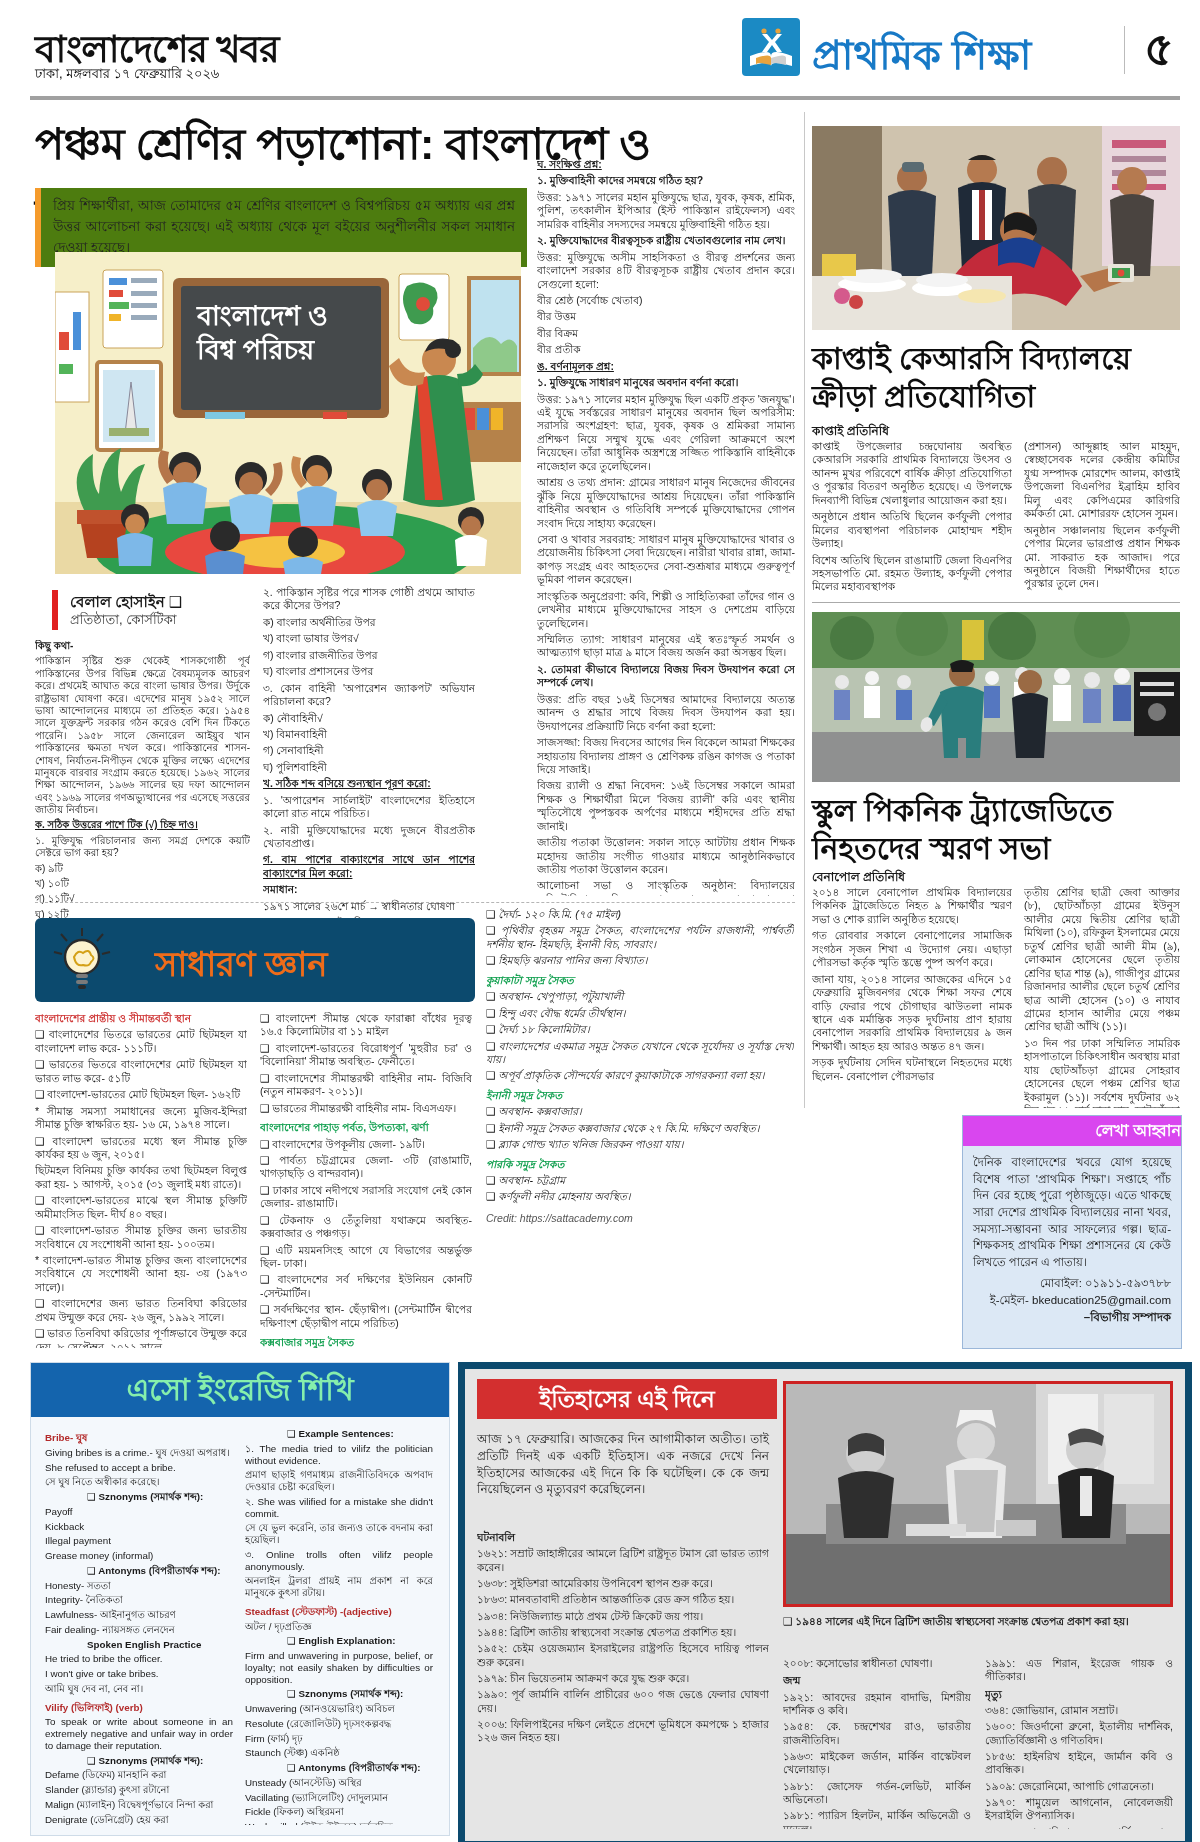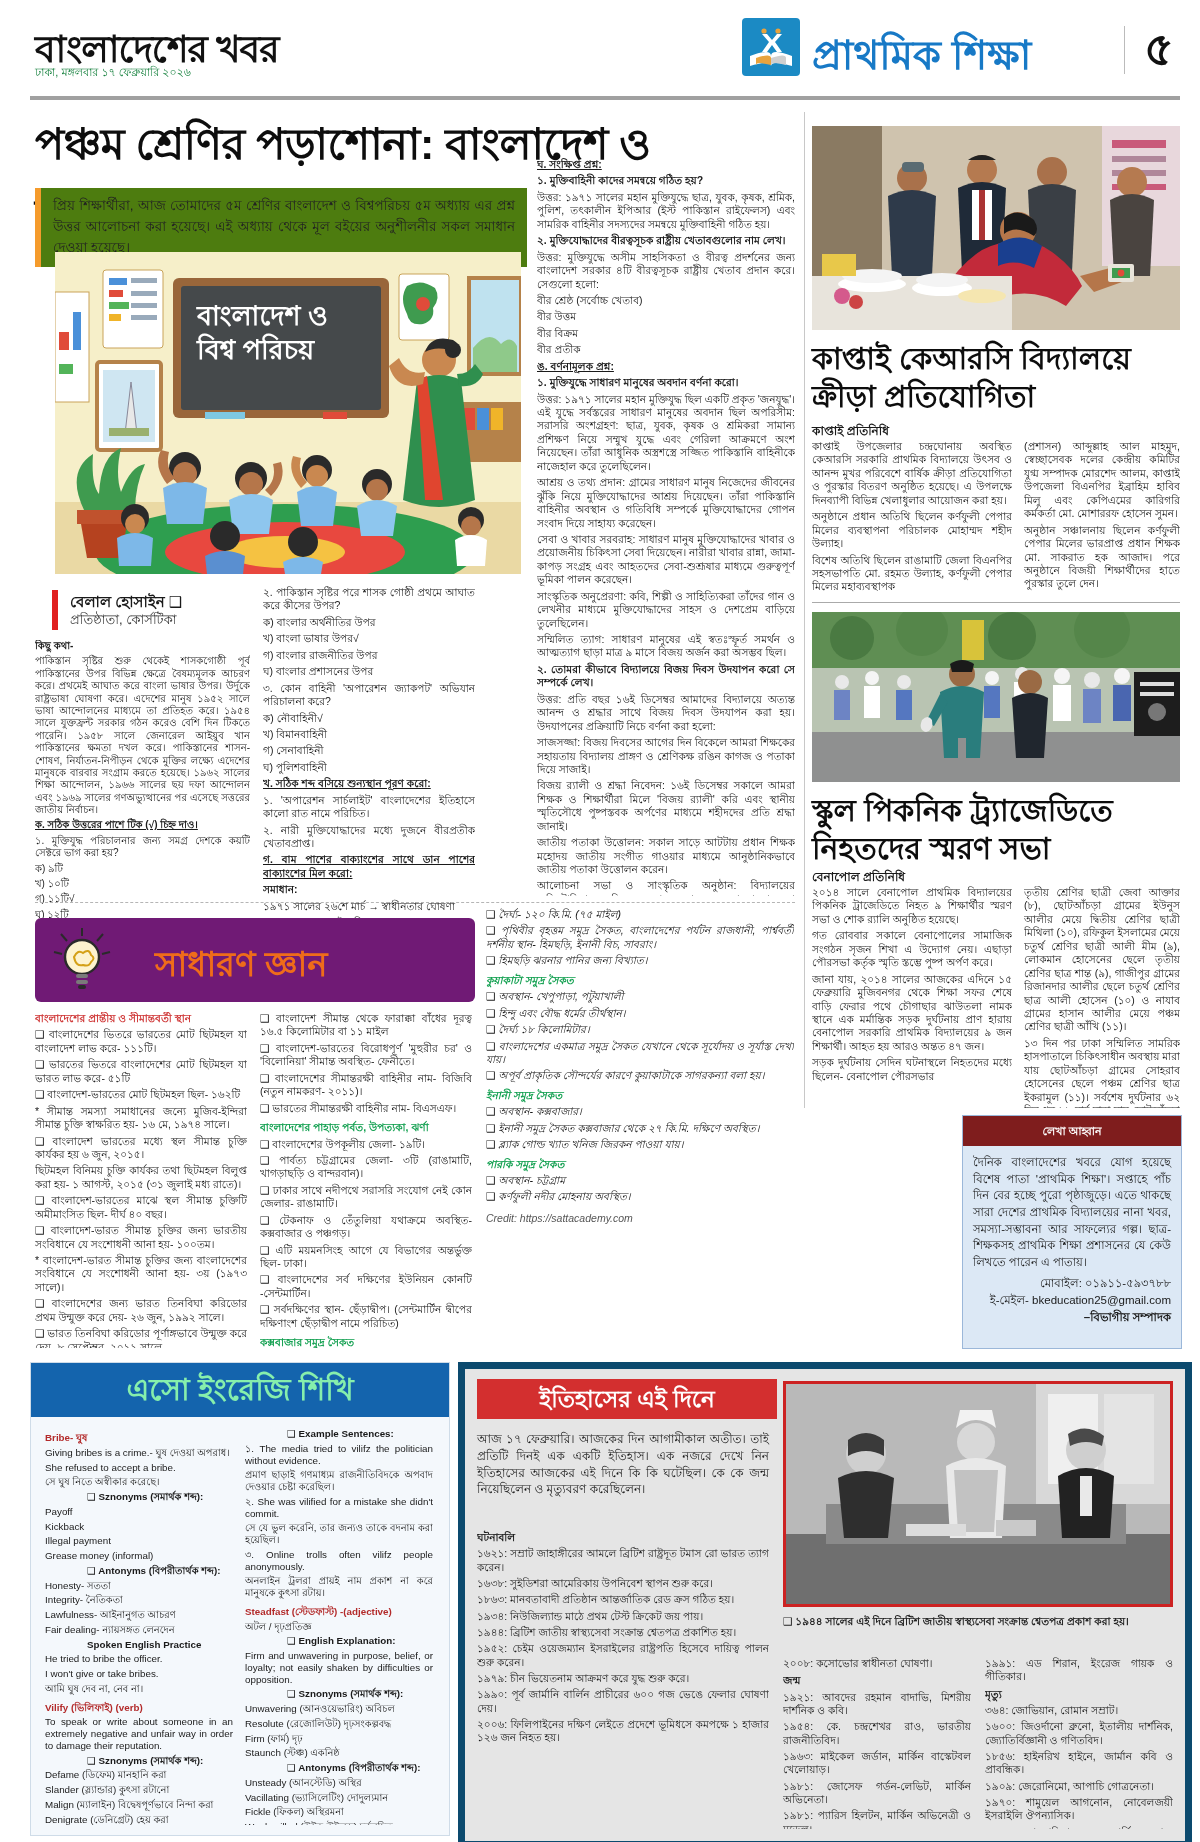--- a/index.html
+++ b/index.html
@@ -4,21 +4,21 @@
 <style>
   html,body{margin:0;padding:0;background:#fff;}
   .page{position:relative;width:1200px;height:1842px;background:#fff;overflow:hidden;
         font-family:"Liberation Sans","DejaVu Sans",sans-serif;color:#1a1a1a;}
   .abs{position:absolute;}
   .vline{position:absolute;width:1px;background:#c8c8c8;}
   .hline{position:absolute;height:1px;background:#c8c8c8;}
   .dash{position:absolute;border-top:1px dashed #b5b5b5;}
   
   .masthead{font-size:37px;font-weight:800;letter-spacing:-1px;color:#111;}
-  .dateline{font-size:11px;color:#15803d;}
+  .dateline{font-size:13px;color:#000000;}
   .section-title{font-size:40px;font-weight:700;color:#1779c6;}
   .pageno{font-size:46px;font-weight:700;color:#111;}
   .header-rule{position:absolute;background:#a0a0a0;height:4px;}
   
   .headline-xl{font-size:43px;font-weight:700;color:#0d0d0d;letter-spacing:-0.5px;}
   .introbox{background:#4d7c0f;border-left:6px solid #f59b2c;padding:8px 12px;
             font-size:13.5px;line-height:1.55;text-align:justify;color:#222;}
   .byline-bar{background:#e02020;width:6px;}
   .byline-name{font-size:15px;font-weight:700;}
   .byline-role{font-size:13px;color:#333;}
@@ -26,29 +26,29 @@
   .col p{margin:0 0 3px 0;text-align:justify;}
   .fs10 p{font-size:10px;line-height:1.24;}
   .fs105 p{font-size:10.5px;line-height:1.28;}
   .t-qhead{font-weight:700;text-decoration:underline;}
   .t-bold{font-weight:700;}
   .t-opt{text-align:left !important;}
   
   .headline-md{font-size:30px;font-weight:700;line-height:1.25;color:#0d0d0d;}
   .photo{position:absolute;overflow:hidden;background:#ddd;}
   
-  .gk-head{background:#701a75;border-radius:6px;}
+  .gk-head{background:#0c4a6e;border-radius:6px;}
   .gk-title{font-size:34px;font-weight:700;color:#ef6c1a;}
   .gk .t-rhead{color:#d03a3a;font-weight:700;text-align:left !important;}
   .gk .t-ghead{color:#12a050;font-weight:700;margin-top:6px;text-align:left !important;}
   .gk .t-credit{color:#555;text-align:left !important;margin-top:8px;}
   
   .call-box{background:#dce8f5;border:1px solid #9bb7d9;}
-  .call-head{background:#7f1d1d;color:#fff;font-weight:700;font-size:11px;
-             text-align:center;line-height:30px;}
+  .call-head{background:#d946ef;color:#fff;font-weight:700;font-size:16px;
+             text-align:right;line-height:30px;}
   .call-body{font-size:11.5px;line-height:1.45;text-align:justify;padding:8px 10px 4px 10px;}
   .call-right{font-size:11.5px;text-align:right;padding:0 10px;line-height:1.5;}
   
   .eng-box{border:1px solid #cfdce8;background:#f4f8fc;}
   .eng-head{background:#1464ad;color:#86efac;font-size:30px;font-weight:700;
             text-align:center;line-height:54px;}
   .eng .t-whead{color:#b32b2b;font-weight:700;margin-top:7px;text-align:left !important;}
   .eng .t-bold{margin-top:3px;margin-left:42px;}
   .eng p{font-size:9.8px;line-height:1.2;}
   

